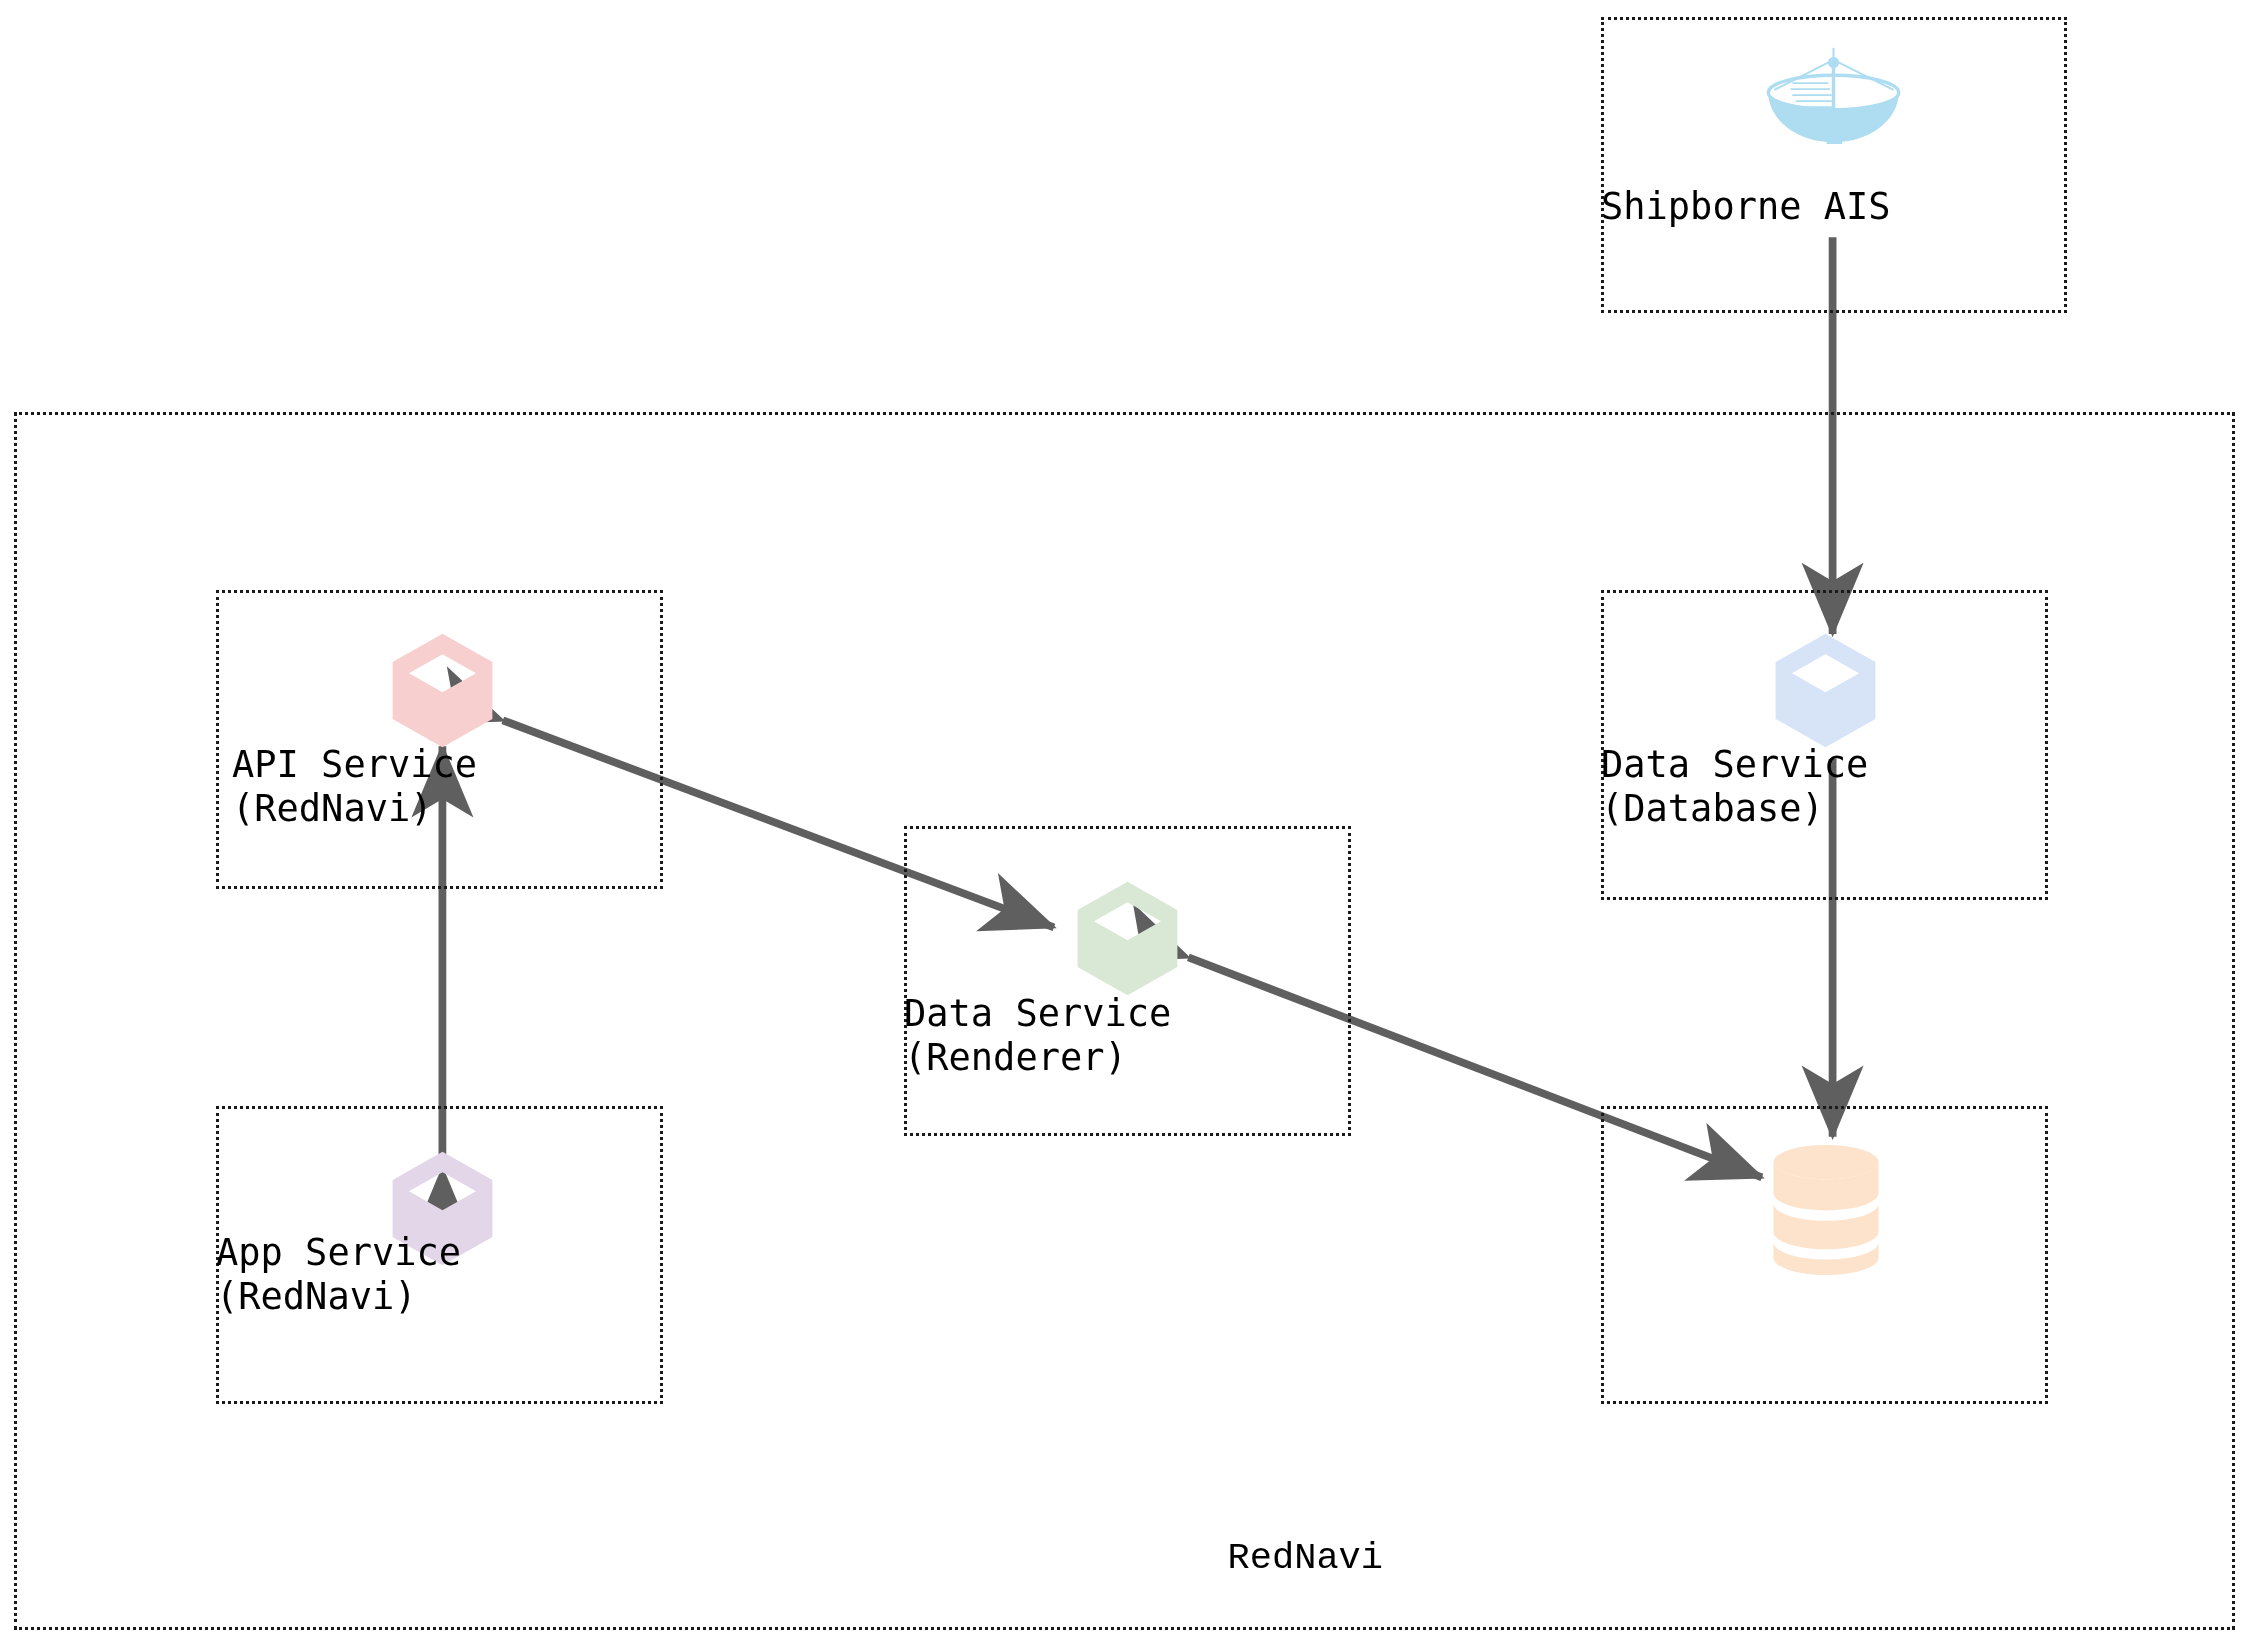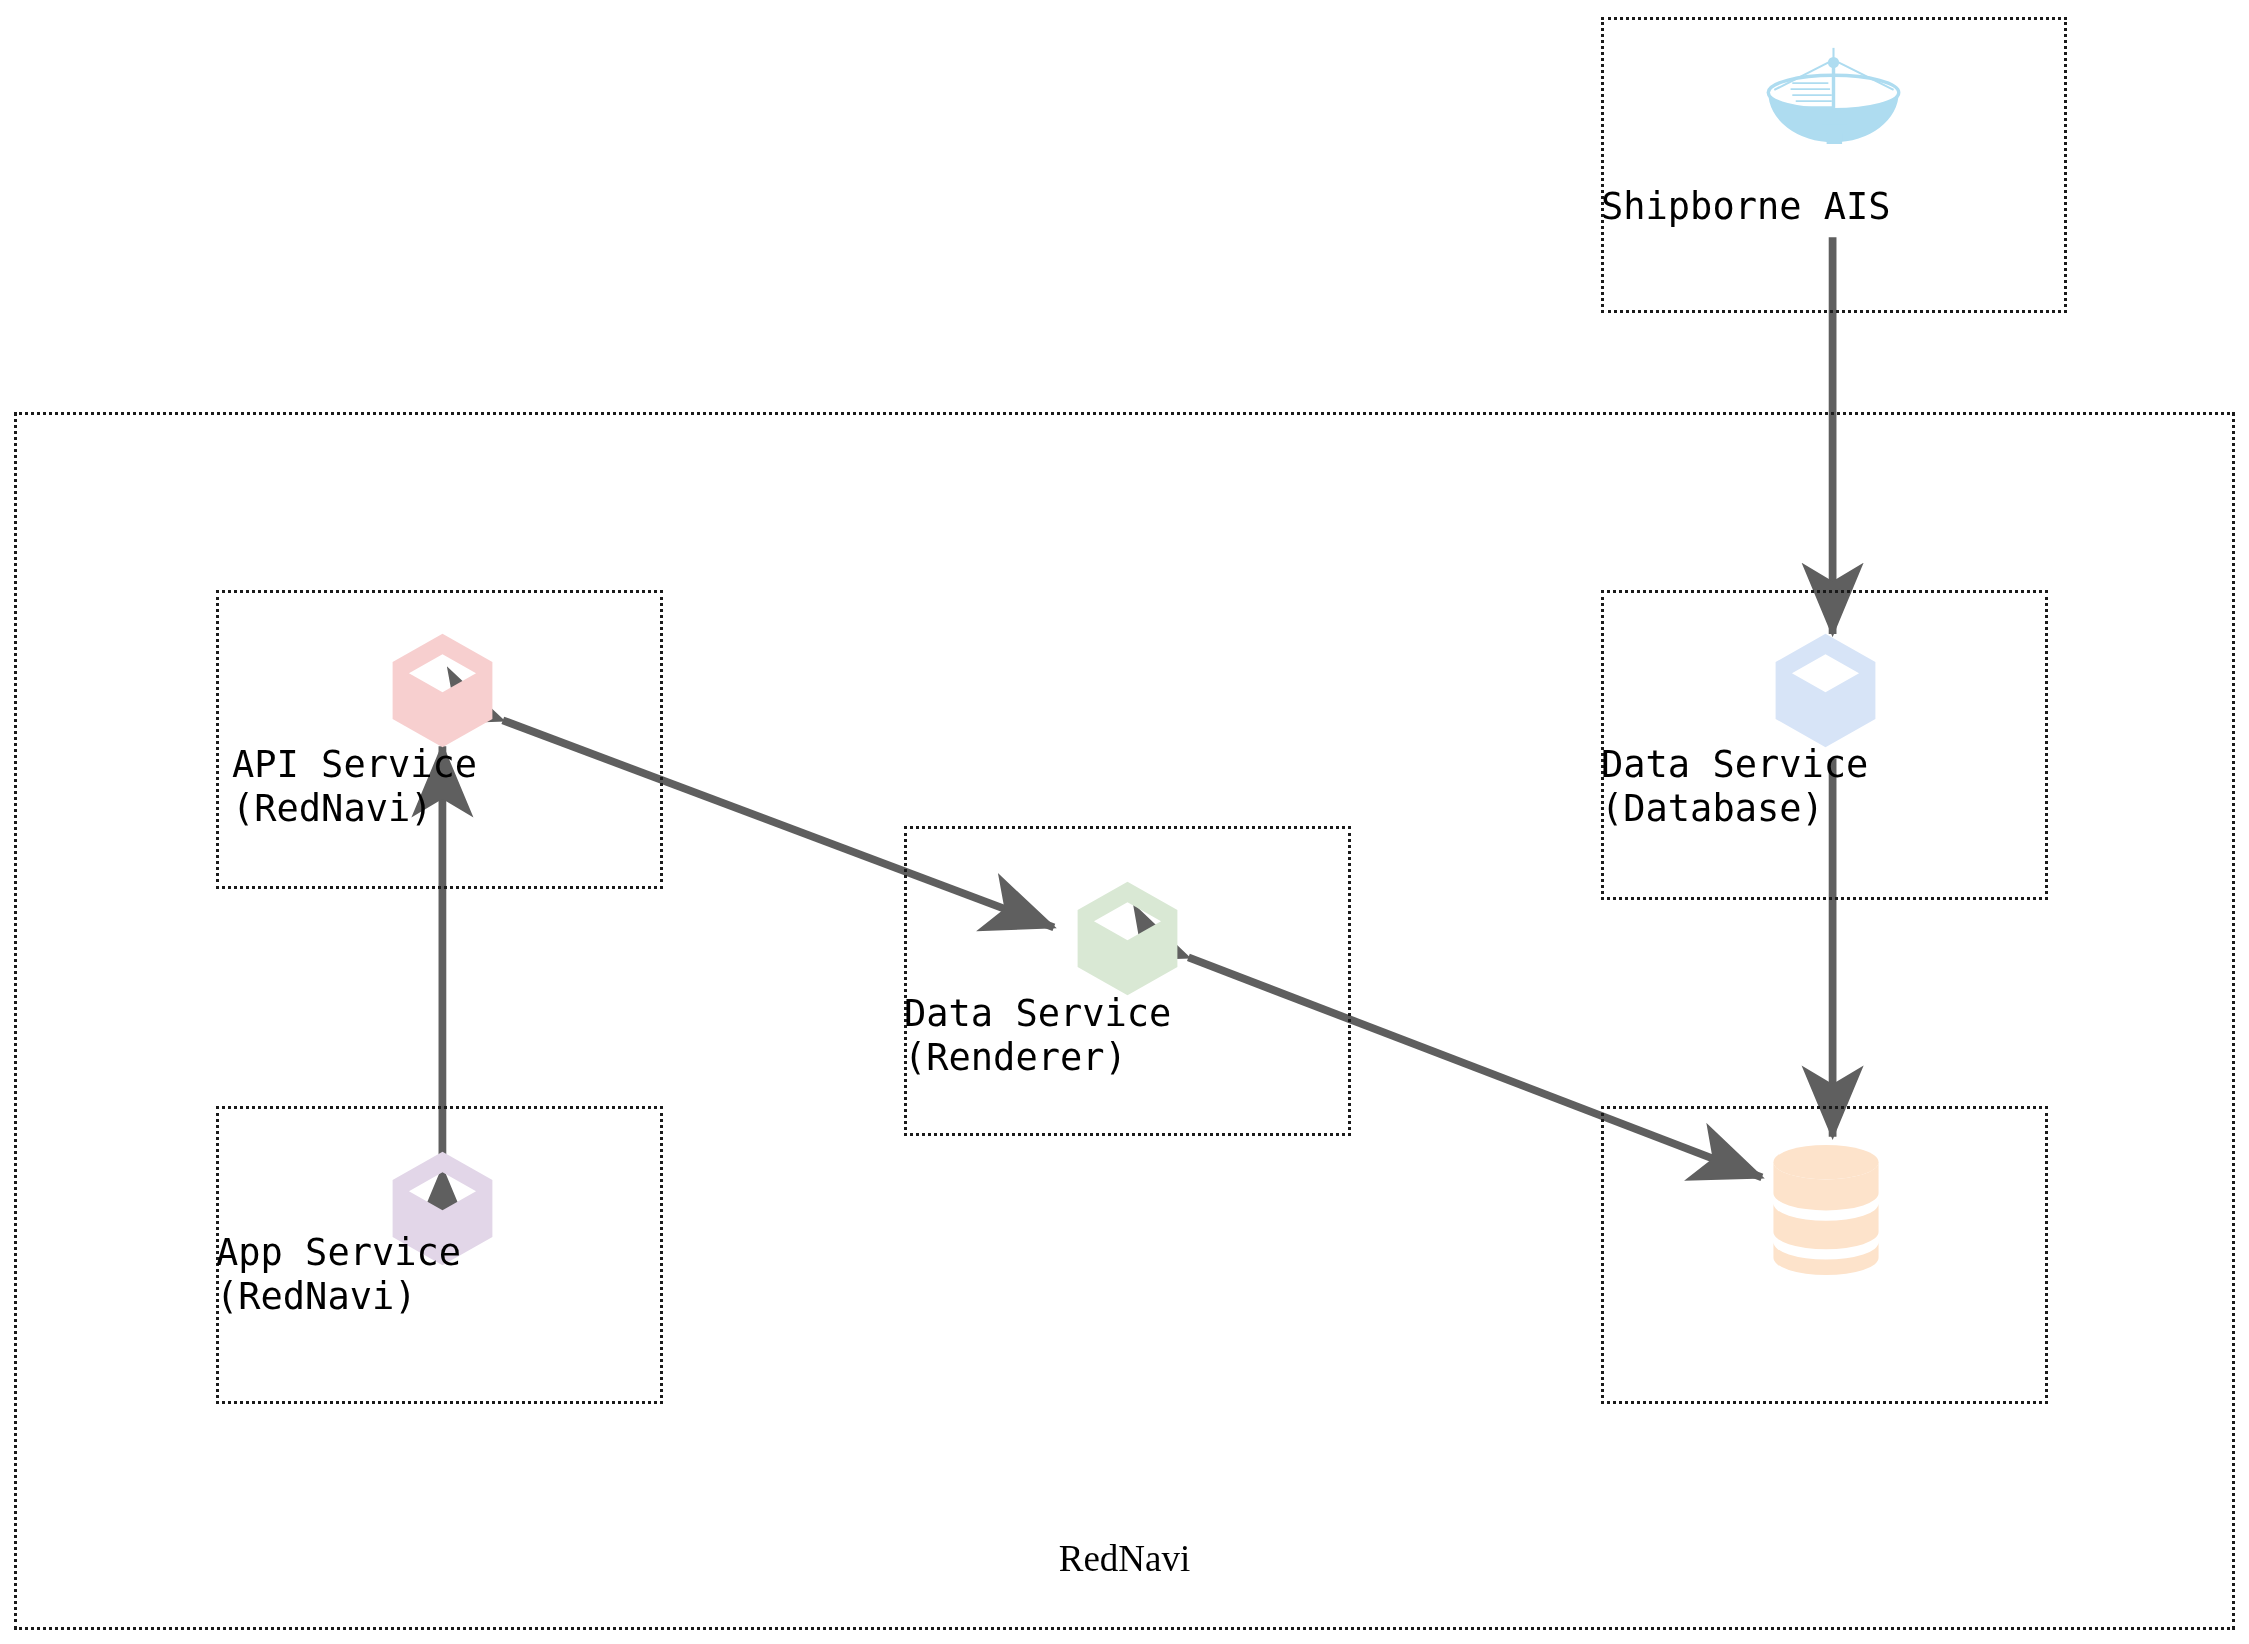--- a/index.html
+++ b/index.html
@@ -36,23 +36,23 @@
     color: #000000;
     font-family: "DejaVu Sans Mono", "Liberation Mono", monospace;
     font-size: 37px;
     line-height: 1.18;
     letter-spacing: 0px;
     white-space: pre;
     pointer-events: none;
   }
   .group-label {
     position: absolute;
-    text-align: center;
+    text-align: right;
     color: #000000;
-    font-family: Liberation Serif, serif;
+    font-family: Liberation Mono, monospace;
     font-size: 37px;
     line-height: 1.18;
     white-space: pre;
   }
   .icon {
     position: absolute;
   }
   svg { display: block; overflow: visible; }
   #edges {
     position: absolute;

